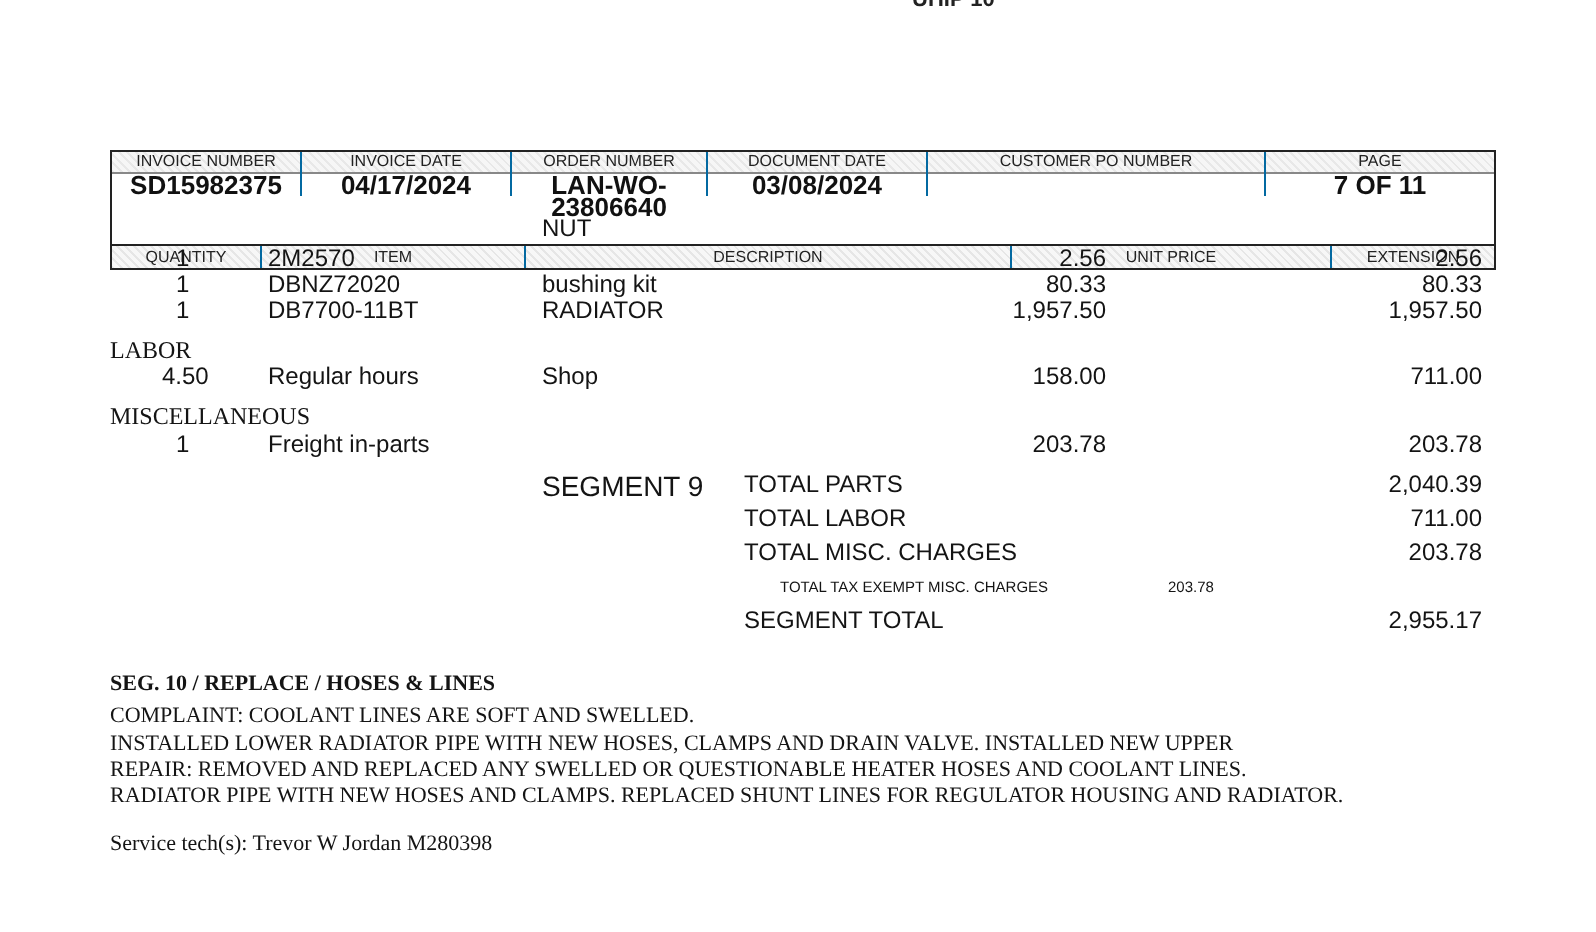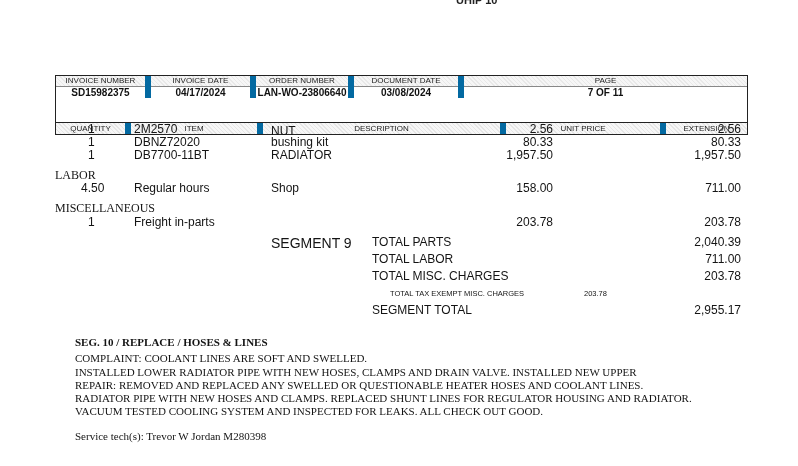--- a/index.html
+++ b/index.html
@@ -6,40 +6,40 @@
   body {
     width: 798px; height: 466px; background: #ffffff; position: relative; overflow: hidden;
     font-family: "Liberation Sans", sans-serif; color: #141414;
   }
   .abs { position: absolute; white-space: nowrap; }
   .top-mark { left: 456px; top: -6px; font-size: 11px; font-weight: bold; color: #222; }
 
   
   .hdr-table { position: absolute; left: 55px; top: 75px; width: 693px; border: 1.5px solid #222; box-sizing: border-box; }
   .hrow { display: flex; }
-  .hcell { border-right: 6px solid #0369a1; box-sizing: border-box; text-align: center; }
+  .hcell { border-right: 1px solid #0369a1; box-sizing: border-box; text-align: center; }
   .hcell:last-child { border-right: none; }
   .hlabel {
     font-size: 8px; height: 10px; line-height: 10px; color: #222;
     background: repeating-linear-gradient(45deg, #e8e8e8 0 1px, #f6f6f6 1px 3px);
     border-bottom: 1px solid #888;
   }
-  .hval { font-size: 10px; font-weight: bold; height: 11px; line-height: 11px; color: #111; }
+  .hval { font-size: 13px; font-weight: bold; height: 11px; line-height: 11px; color: #111; }
   .hrow2 { border-top: 1.5px solid #222; margin-top: 24px; }
   .hrow2 .hcell {
     font-size: 8px; height: 11px; line-height: 11px; color: #222;
     background: repeating-linear-gradient(45deg, #e6e6e6 0 1px, #f7f7f7 1px 3px);
   }
 
   .line-text { font-size: 12px; line-height: 13px; }
   .serif { font-family: "Liberation Serif", serif; }
   .right { text-align: right; }
   .seg-title { font-size: 14px; font-weight: normal; }
   .sm { font-size: 7.5px; text-align: right; }
-  .notes { left: 55px; top: 336px; font-size: 11px; line-height: 13.3px; font-family: "Liberation Serif", serif; margin-left: 20px; }
+  .notes { left: 55px; top: 336px; font-size: 11px; line-height: 13.3px; font-family: "Liberation Serif", serif; }
   .notes .title { font-weight: bold; margin-bottom: 3px; }
   .notes div { white-space: nowrap; }
 </style>
 </head>
 <body>
 
 <div class="abs top-mark">UHIP 10</div>
 
 <div class="hdr-table">
   <div class="hrow">
@@ -52,39 +52,43 @@
       <div class="hval">04/17/2024</div>
     </div>
     <div class="hcell" style="width:98px">
       <div class="hlabel">ORDER NUMBER</div>
       <div class="hval">LAN-WO-23806640</div>
     </div>
     <div class="hcell" style="width:110px">
       <div class="hlabel">DOCUMENT DATE</div>
       <div class="hval">03/08/2024</div>
     </div>
+    <div class="hcell" style="width:169px">
+      <div class="hlabel">CUSTOMER PO NUMBER</div>
+      <div class="hval"></div>
+    </div>
     <div class="hcell" style="flex:1">
       <div class="hlabel">PAGE</div>
       <div class="hval">7 OF 11</div>
     </div>
   </div>
   <div class="hrow hrow2">
     <div class="hcell" style="width:75px">QUANTITY</div>
     <div class="hcell" style="width:132px">ITEM</div>
     <div class="hcell" style="width:243px">DESCRIPTION</div>
     <div class="hcell" style="width:160px">UNIT PRICE</div>
     <div class="hcell" style="flex:1">EXTENSION</div>
   </div>
 </div>
 
 <div>
   <div>
     <div class="abs line-text" style="left:88px;top:123px">1</div>
     <div class="abs line-text" style="left:134px;top:123px">2M2570</div>
-    <div class="abs line-text" style="left:271px;top:125px">NUT</div>
+    <div class="abs line-text" style="left:271px;top:108px">NUT</div>
     <div class="abs line-text right" style="right:245px;top:123px">2.56</div>
     <div class="abs line-text right" style="right:57px;top:123px">2.56</div>
   </div>
   <div>
     <div class="abs line-text" style="left:88px;top:136px">1</div>
     <div class="abs line-text" style="left:134px;top:136px">DBNZ72020</div>
     <div class="abs line-text" style="left:271px;top:136px">bushing kit</div>
     <div class="abs line-text right" style="right:245px;top:136px">80.33</div>
     <div class="abs line-text right" style="right:57px;top:136px">80.33</div>
   </div>
@@ -127,16 +131,15 @@
   <div class="abs line-text" style="left:372px;top:304px">SEGMENT TOTAL</div>
   <div class="abs line-text right" style="right:57px;top:304px">2,955.17</div>
 </div>
 
 <div class="abs notes">
   <div class="title">SEG. 10 / REPLACE / HOSES &amp; LINES</div>
   <div>COMPLAINT: COOLANT LINES ARE SOFT AND SWELLED.</div>
   <div>INSTALLED LOWER RADIATOR PIPE WITH NEW HOSES, CLAMPS AND DRAIN VALVE. INSTALLED NEW UPPER</div>
   <div>REPAIR: REMOVED AND REPLACED ANY SWELLED OR QUESTIONABLE HEATER HOSES AND COOLANT LINES.</div>
   <div>RADIATOR PIPE WITH NEW HOSES AND CLAMPS. REPLACED SHUNT LINES FOR REGULATOR HOUSING AND RADIATOR.</div>
-  <div>VACUUM TESTED COOLING SYSTEM AND INSPECTED FOR LEAKS. ALL CHECK OUT GOOD.</div>
   <div style="height:11px"></div>
   <div>Service tech(s): Trevor W Jordan M280398</div>
 </div>
 
 </body></html>

